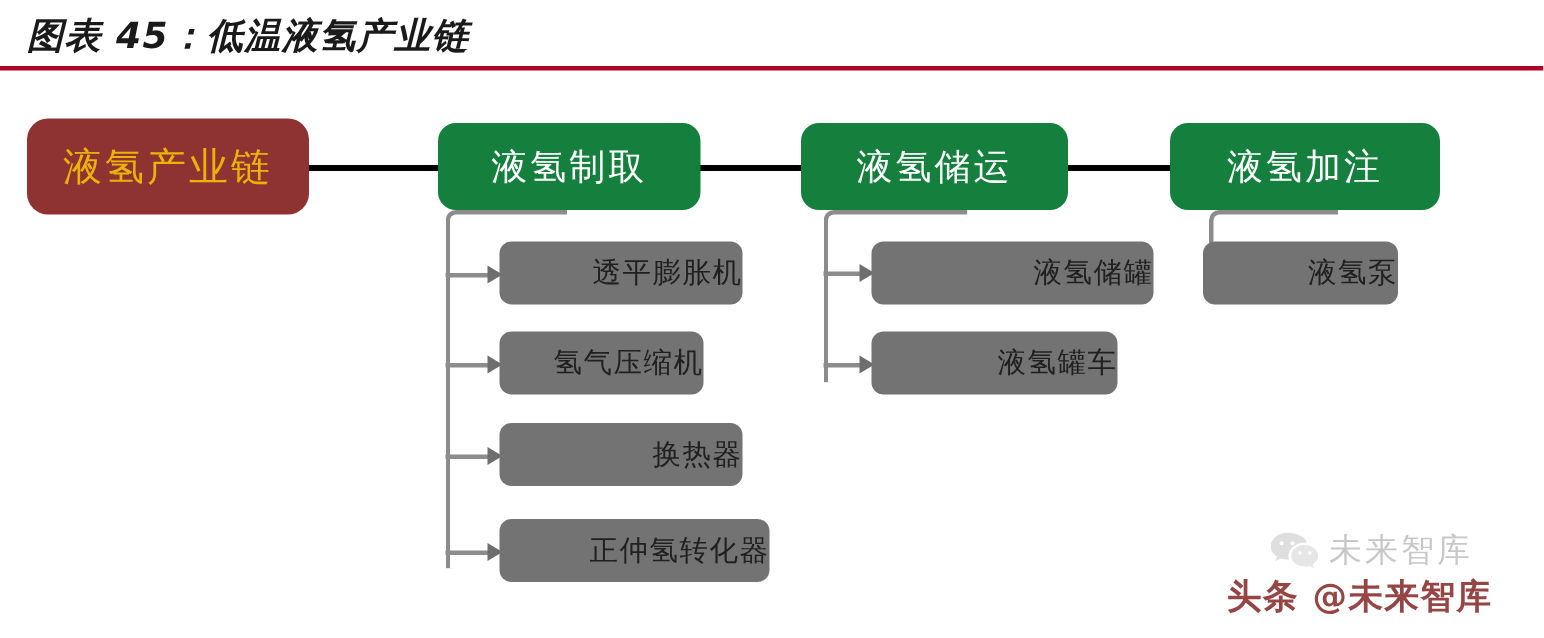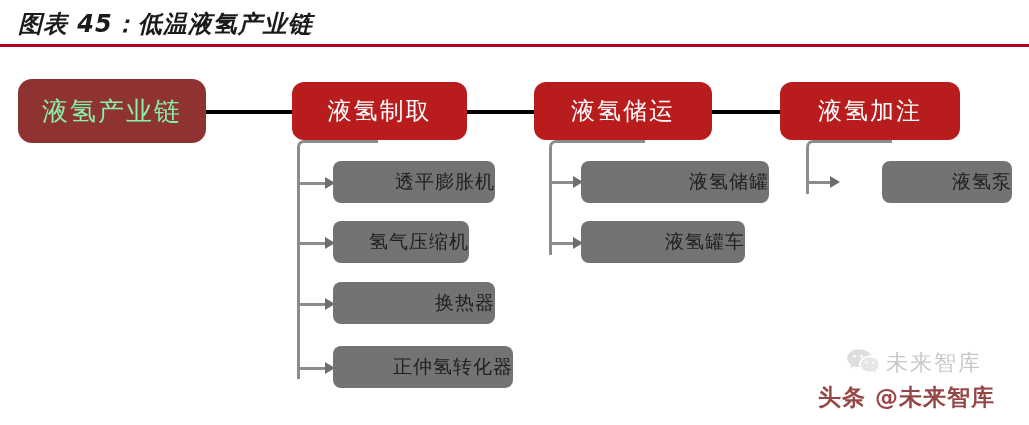--- a/index.html
+++ b/index.html
@@ -50,26 +50,26 @@
     position: absolute;
     box-sizing: border-box;
     display: flex;
     align-items: center;
     white-space: nowrap;
   }
   .node-root {
     background: #8F3232;
     border-radius: 14px;
     justify-content: center;
-    color: #86efac;
+    color: #eab308;
     font-size: 26px;
     letter-spacing: 2px;
   }
   .node-stage {
-    background: #b91c1c;
+    background: #15803d;
     border-radius: 12px;
     justify-content: center;
     color: #ffffff;
     font-size: 24px;
     letter-spacing: 2px;
   }
   .node-leaf {
     background: #737373;
     border-radius: 8px;
     justify-content: flex-end;
@@ -107,21 +107,21 @@
   }
 
   
   #wm-wechat {
     position: absolute;
     left: 846px;
     top: 348px;
     width: 176px;
     height: 34px;
     display: flex;
-    align-items: flex-start;
+    align-items: flex-end;
     gap: 6px;
     opacity: 0.32;
     pointer-events: none;
   }
   #wm-wechat-label {
     font-size: 22px;
     color: #555555;
     letter-spacing: 2px;
     white-space: nowrap;
   }
@@ -214,21 +214,21 @@
 
   <div class="node node-stage" style="left:780px; top:35px; width:180px; height:58px;">
     <span>液氢加注</span>
   </div>
 
   <div class="trunk" style="left:806px; top:93px; width:86px; height:54px;"></div>
 
   <div class="branch" style="left:806px; top:134px; width:26px;"></div>
   <div class="arrowhead" style="left:830px; top:129px;"></div>
 
-  <div class="node node-leaf" style="left:882px; top:114px; width:130px; height:42px;">
+  <div class="node node-leaf" style="left:802px; top:114px; width:130px; height:42px;">
     <span>液氢泵</span>
   </div>
 
 </div>
 
 <div id="wm-wechat">
   <span>
     <svg class="wechat-glyph" width="34" height="28" viewBox="0 0 34 28" aria-hidden="true">
       <path d="M12.2 1.2C6.1 1.2 1.2 5.2 1.2 10.1c0 2.8 1.6 5.3 4.1 6.9l-1 3.2 3.6-1.8c1.3 .4 2.7 .6 4.3 .6 .4 0 .8 0 1.2 -.05 -.25 -.8 -.4 -1.6 -.4 -2.45 0 -4.9 4.9 -8.9 11 -8.9 .45 0 .9 .03 1.35 .08C24.2 4.2 18.8 1.2 12.2 1.2z" fill="#9a9a9a"></path>
       <path d="M32.8 16.5c0-4-4-7.2-9-7.2s-9 3.2-9 7.2 4 7.2 9 7.2c1.1 0 2.2-.15 3.2-.45l3.1 1.6-.85-2.7c2.1-1.3 3.55-3.4 3.55-5.65z" fill="#b4b4b4"></path>

